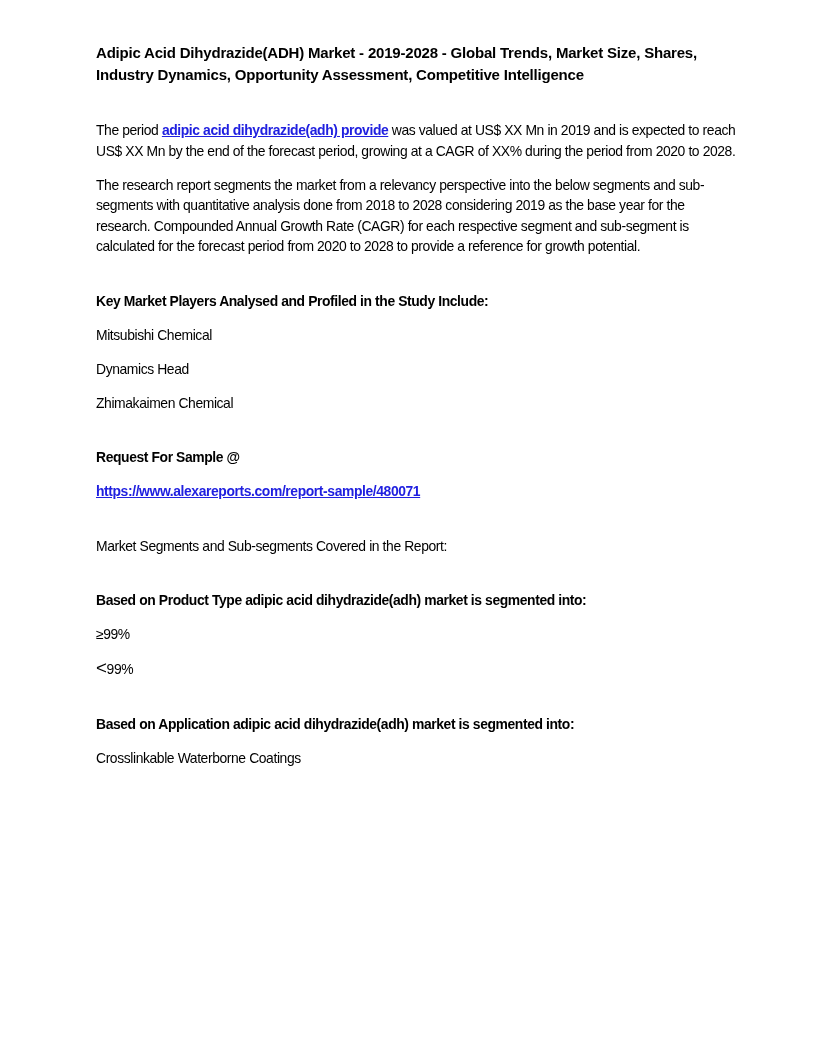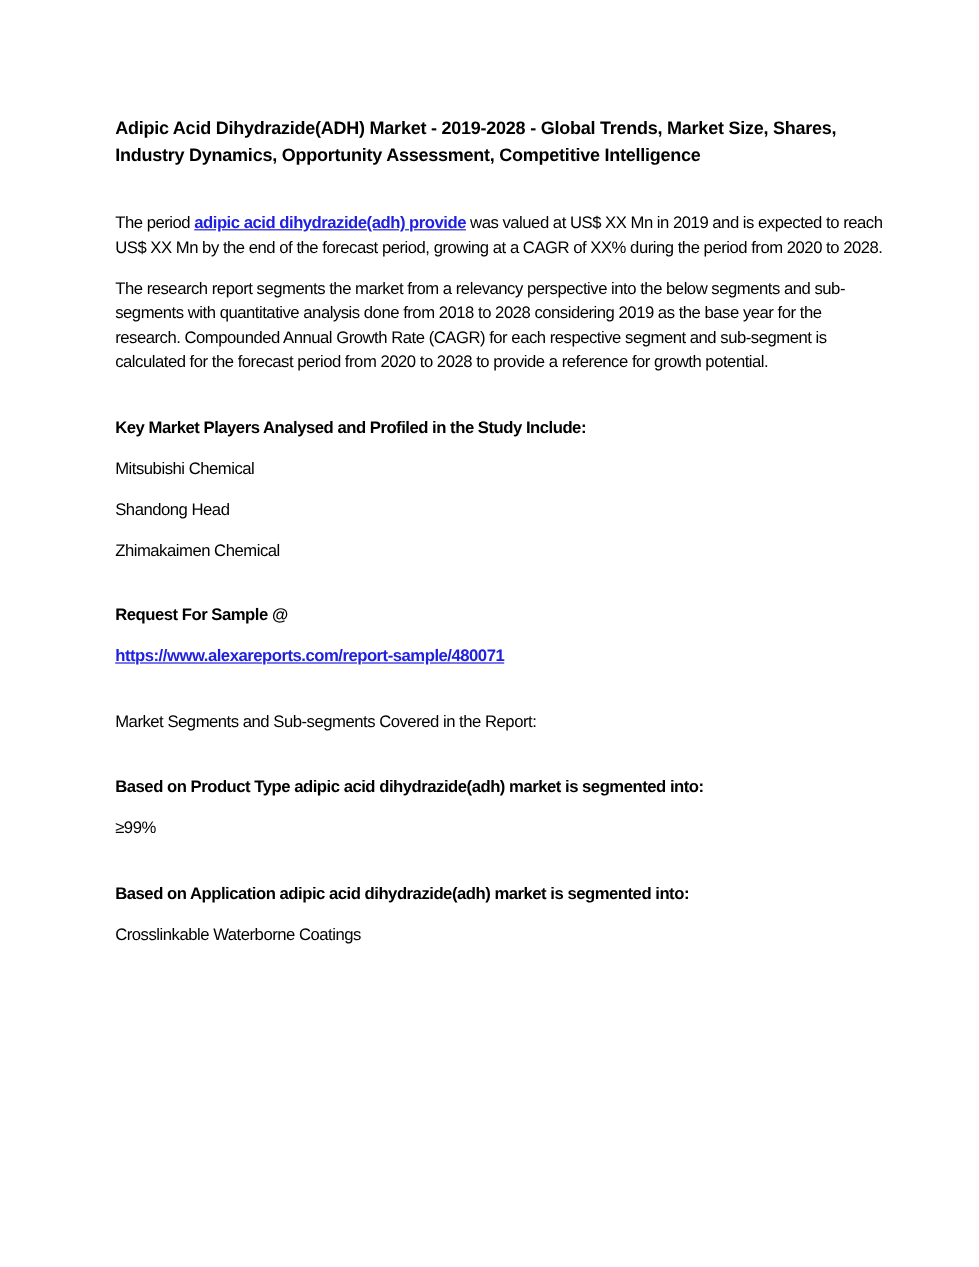--- a/index.html
+++ b/index.html
@@ -18,21 +18,21 @@
     position: relative;
     width: 816px;
     height: 1056px;
     background: var(--color-page_background, #ffffff);
   }
   .content {
     position: absolute;
     left: 96px;
     top: 0;
     width: 642px;
-    padding-top: 97px;
+    padding-top: 42px;
   }
   .doc-line {
     margin: 0 0 13.5px 0;
     font-size: 13.9px;
     line-height: 20.5px;
     letter-spacing: -0.4px;
     color: var(--color-text, #000000);
   }
   .doc-title {
     font-size: 15px;
@@ -67,31 +67,32 @@
 
     <p class="doc-line doc-title">Adipic Acid Dihydrazide(ADH) Market - 2019-2028 - Global Trends, Market Size, Shares, Industry Dynamics, Opportunity Assessment, Competitive Intelligence</p>
 
     <p class="doc-line after-blank"><span>The period </span><span class="doc-link">adipic acid dihydrazide(adh) provide</span><span> was valued at US$ XX Mn in 2019 and is expected to reach US$ XX Mn by the end of the forecast period, growing at a CAGR of XX% during the period from 2020 to 2028.</span></p>
 
     <p class="doc-line">The research report segments the market from a relevancy perspective into the below segments and sub-segments with quantitative analysis done from 2018 to 2028 considering 2019 as the base year for the research. Compounded Annual Growth Rate (CAGR) for each respective segment and sub-segment is calculated for the forecast period from 2020 to 2028 to provide a reference for growth potential.</p>
 
     <p class="doc-line bold after-blank">Key Market Players Analysed and Profiled in the Study Include:</p>
 
     <p class="doc-line">Mitsubishi Chemical</p>
-    <p class="doc-line">Shandong Head</p>
+    <p class="doc-line">Dynamics Head</p>
     <p class="doc-line">Zhimakaimen Chemical</p>
 
     <p class="doc-line bold after-blank">Request For Sample @</p>
 
     <p class="doc-line"><span class="doc-link">https://www.alexareports.com/report-sample/480071</span></p>
 
     <p class="doc-line after-blank">Market Segments and Sub-segments Covered in the Report:</p>
 
     <p class="doc-line bold after-blank">Based on Product Type adipic acid dihydrazide(adh) market is segmented into:</p>
 
     <p class="doc-line">≥99%</p>
+    <p class="doc-line glyph-lt">&lt;99%</p>
 
     <p class="doc-line bold after-blank">Based on Application adipic acid dihydrazide(adh) market is segmented into:</p>
 
     <p class="doc-line">Crosslinkable Waterborne Coatings</p>
 
   </div>
 </div>
 
 </body></html>

